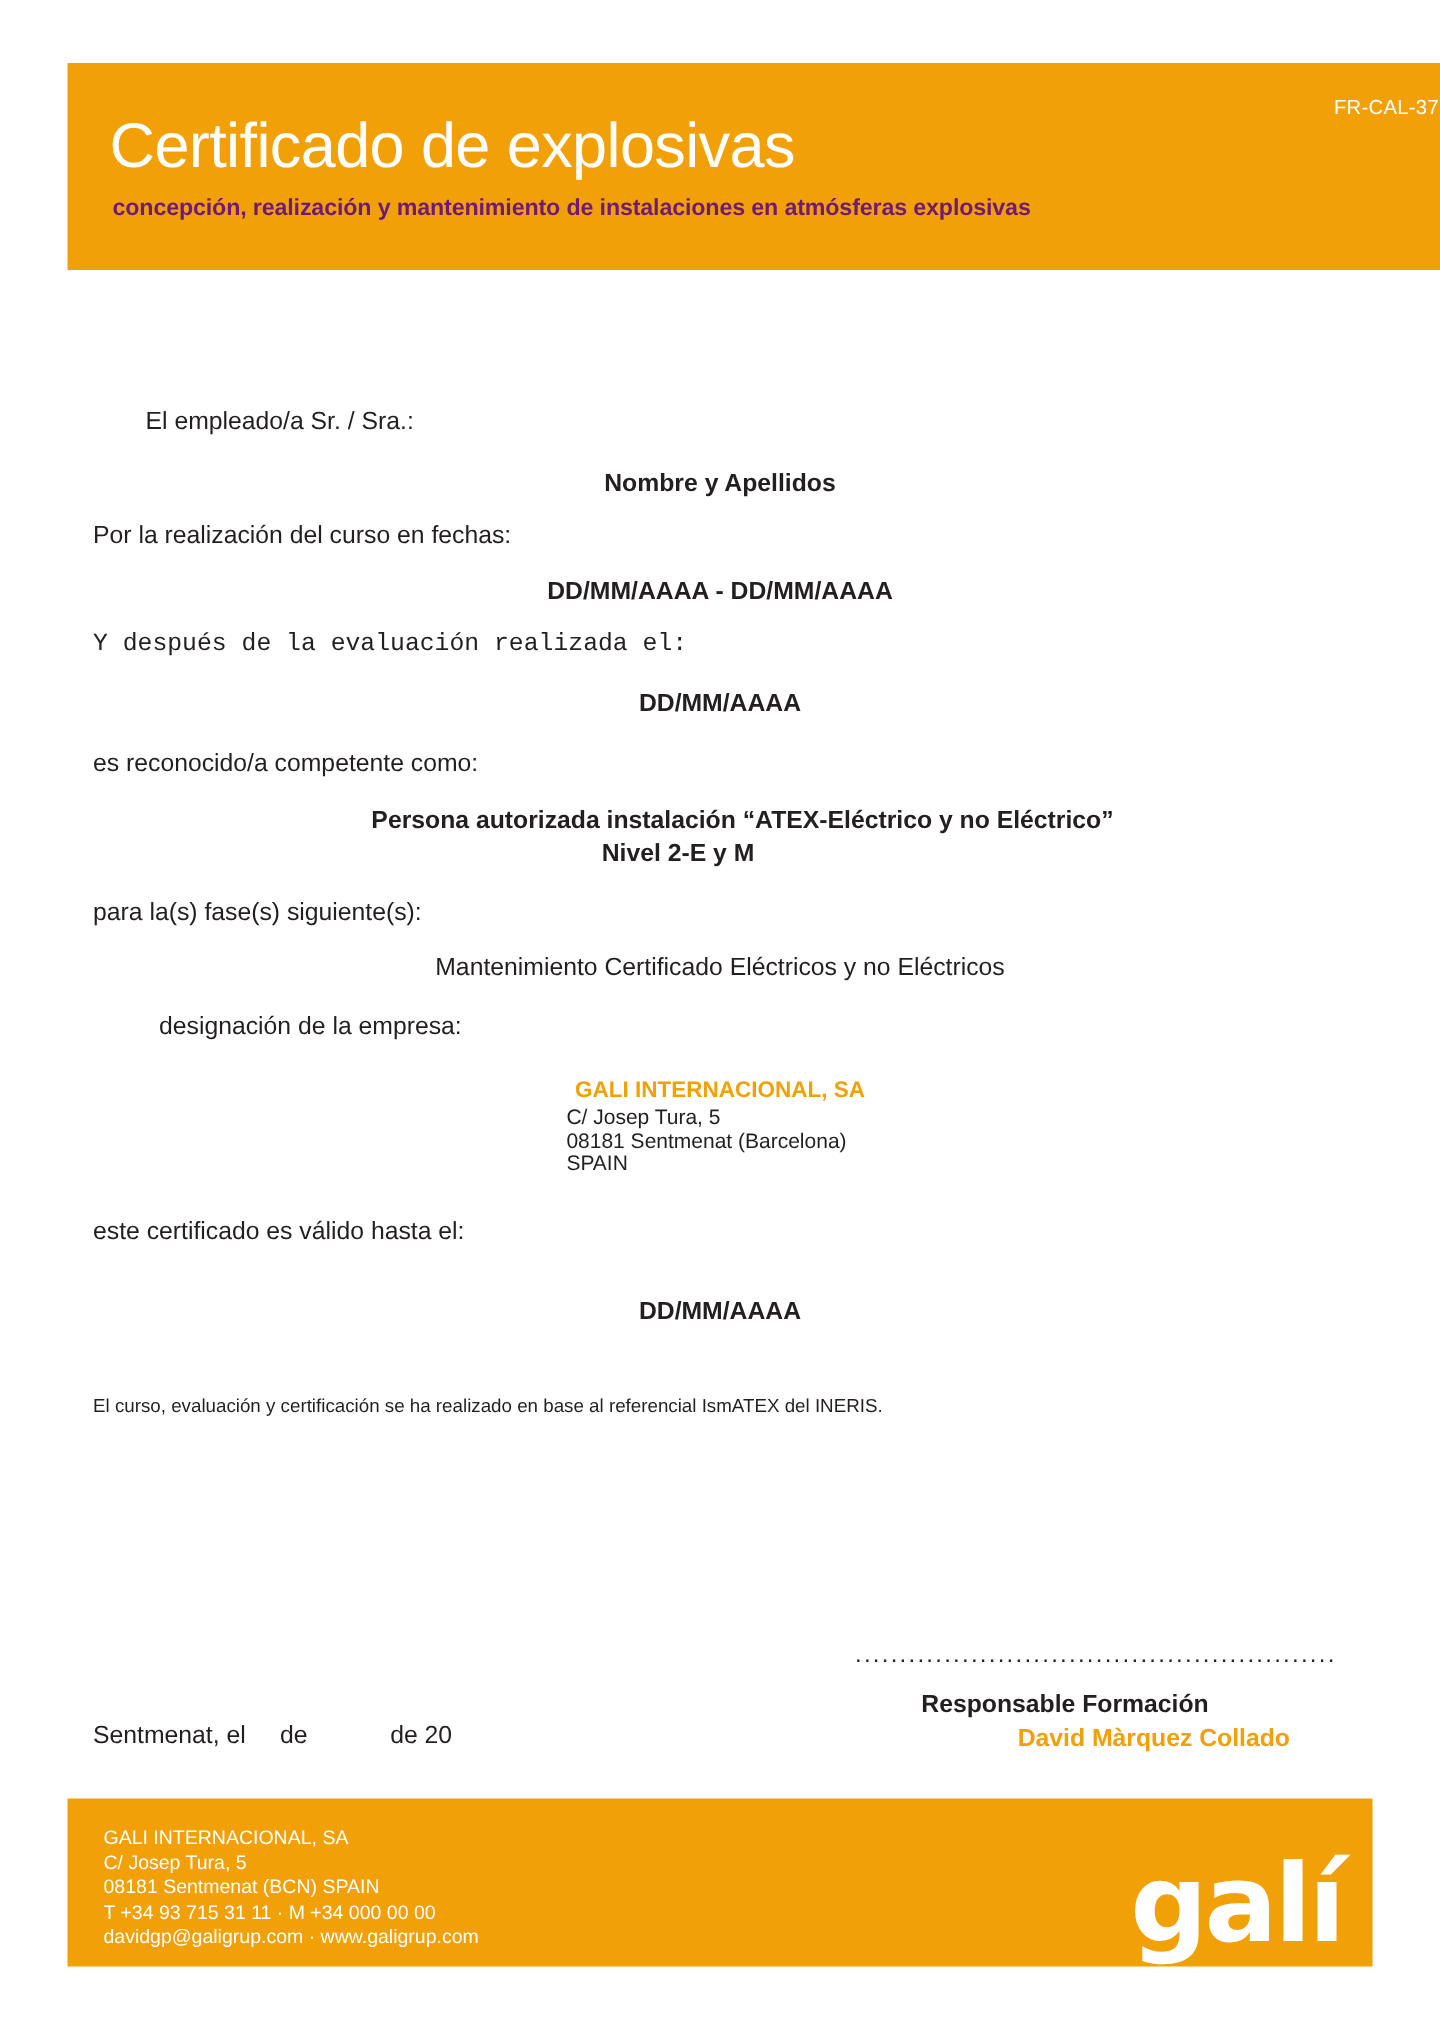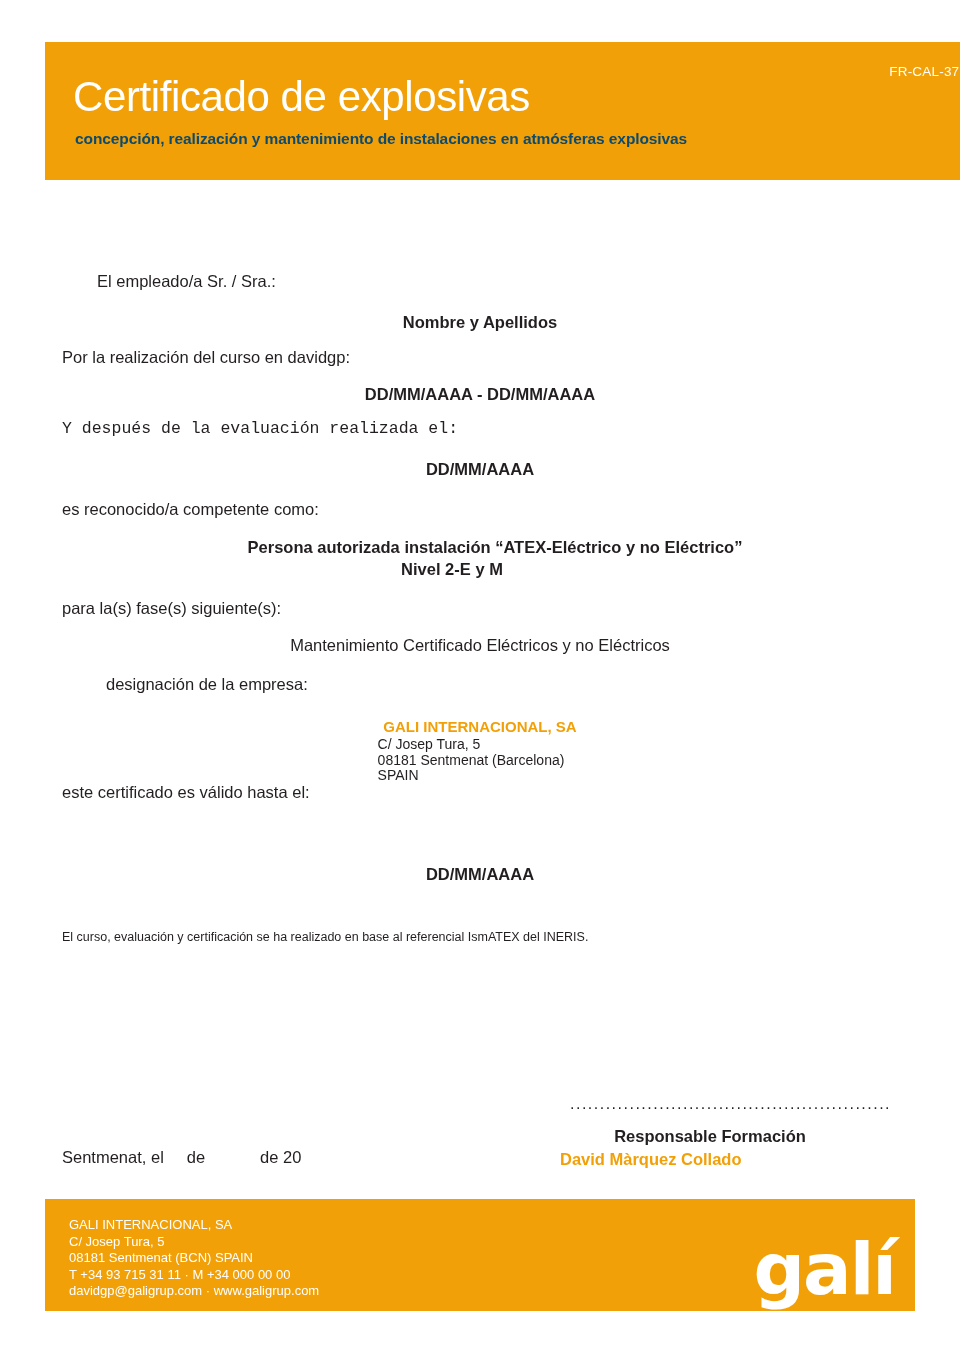--- a/index.html
+++ b/index.html
@@ -48,21 +48,21 @@
     color: #ffffff;
     font-size: 42px;
     line-height: 46px;
     font-weight: normal;
     letter-spacing: -0.4px;
   }
   .header-sub {
     position: absolute;
     left: 30px;
     top: 88px;
-    color: #0c4a6e;
+    color: #701a75;
     font-size: 15.5px;
     font-weight: bold;
     letter-spacing: -0.1px;
   }
 
   
   .body-area {
     position: absolute;
     left: 0;
     top: 180px;
@@ -137,21 +137,21 @@
     text-align: center;
     font-size: 16.5px;
     font-weight: bold;
     color: #231f20;
   }
   .sign-name {
     position: absolute;
     left: 560px;
     top: 1150px;
     width: 300px;
-    text-align: left;
+    text-align: right;
     font-size: 16.5px;
     font-weight: bold;
     color: #f2a007;
   }
   .place-line {
     position: absolute;
     left: 62px;
     top: 1148px;
     font-size: 16.5px;
     color: #231f20;
@@ -197,21 +197,21 @@
     <div class="header-code">FR-CAL-37 b</div>
     <div class="header-title">Certificado de explosivas</div>
     <div class="header-sub">concepción, realización y mantenimiento de instalaciones en atmósferas explosivas</div>
   </div>
 
   <div class="body-area">
 
     <div class="left-label" style="left:62px; top:92px;margin-left:35px;">El empleado/a Sr. / Sra.:</div>
     <div class="center-value" style="top:133px;">Nombre y Apellidos</div>
 
-    <div class="left-label" style="left:62px; top:168px;">Por la realización del curso en davidgp:</div>
+    <div class="left-label" style="left:62px; top:168px;">Por la realización del curso en fechas:</div>
     <div class="center-value" style="top:205px;">DD/MM/AAAA - DD/MM/AAAA</div>
 
     <div class="left-label" style="left:62px; top:239px;font-family:Liberation Mono, monospace;">Y después de la evaluación realizada el:</div>
     <div class="center-value" style="top:280px;">DD/MM/AAAA</div>
 
     <div class="left-label" style="left:62px; top:320px;">es reconocido/a competente como:</div>
     <div class="center-value" style="top:358px;padding-left:15px;">Persona autorizada instalación “ATEX-Eléctrico y no Eléctrico”</div>
     <div class="center-value indent" style="top:380px;">Nivel 2-E y M</div>
 
     <div class="left-label" style="left:62px; top:419px;">para la(s) fase(s) siguiente(s):</div>
@@ -221,21 +221,21 @@
 
     <div class="company-block" style="top:538px;">
       <div class="company-name">GALI INTERNACIONAL, SA</div>
       <div class="company-addr">
         <div>C/ Josep Tura, 5</div>
         <div>08181 Sentmenat (Barcelona)</div>
         <div>SPAIN</div>
       </div>
     </div>
 
-    <div class="left-label" style="left:62px; top:603px;">este certificado es válido hasta el:</div>
+    <div class="left-label" style="left:62px; top:632px;">este certificado es válido hasta el:</div>
     <div class="center-value" style="top:685px;">DD/MM/AAAA</div>
 
     <div class="footnote" style="top:750px;">El curso, evaluación y certificación se ha realizado en base al referencial IsmATEX del INERIS.</div>
   </div>
 
   <div class="sign-dots">......................................................</div>
   <div class="sign-role">Responsable Formación</div>
   <div class="sign-name">David Màrquez Collado</div>
   <div class="place-line">Sentmenat, el     de            de 20</div>
 

